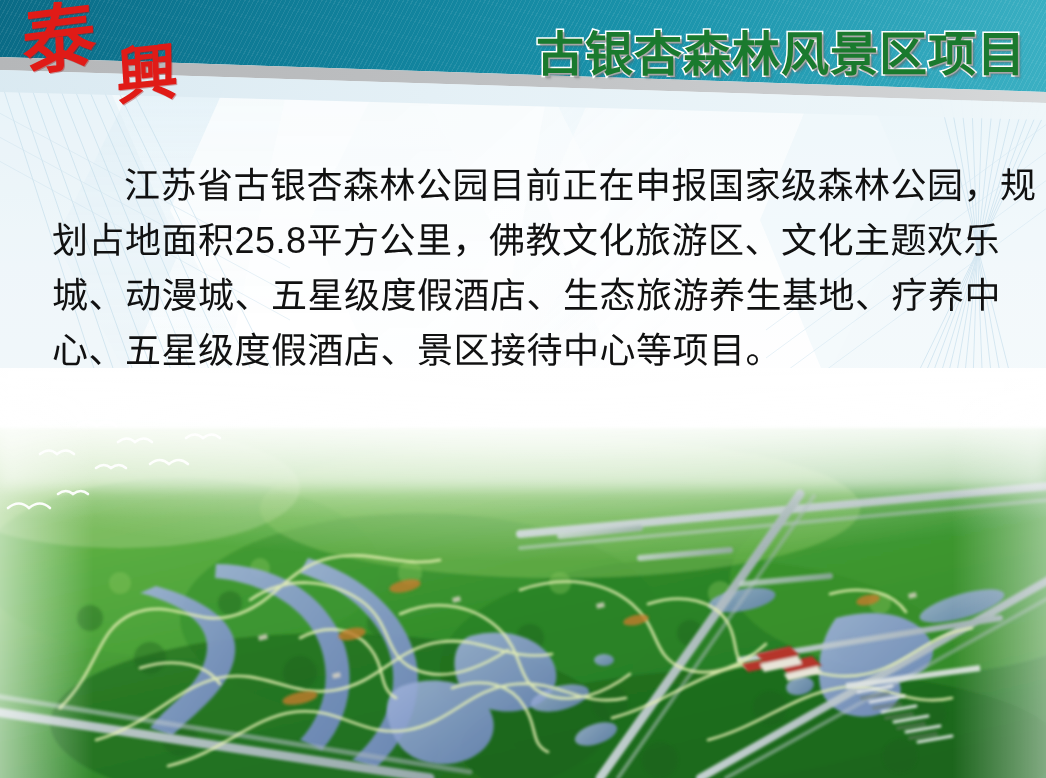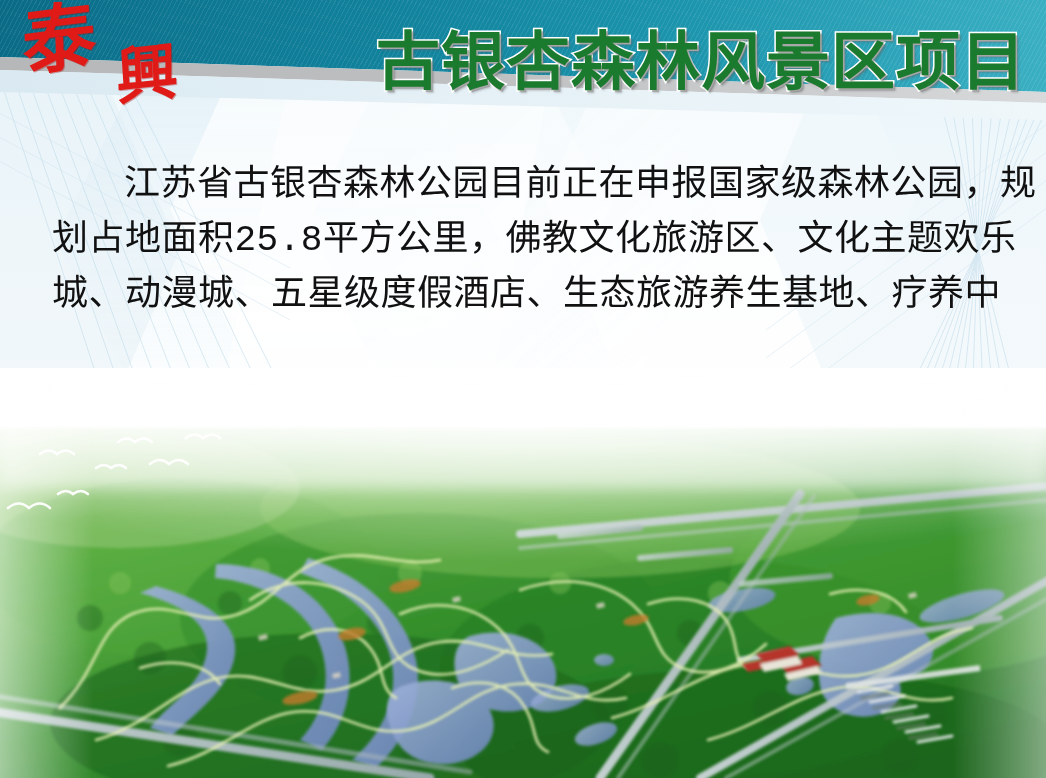--- a/index.html
+++ b/index.html
@@ -153,40 +153,40 @@
   }
 
   
   .title {
     position: absolute;
     right: 20px;
     top: 30px;
     z-index: 7;
     font-family: "DejaVu Sans", "Liberation Sans", sans-serif;
     font-weight: bold;
-    font-size: 64px;
+    font-size: 48px;
     line-height: 1;
     letter-spacing: 1px;
     color: #1a7a2e;
     white-space: nowrap;
     -webkit-text-stroke: 3px #ffffff;
     paint-order: stroke fill;
     text-shadow:
        2px 2px 0 rgba(120,120,120,.45),
        3px 3px 2px rgba(90,90,90,.30);
   }
 
   
   .body-text {
     position: absolute;
     left: 52px;
     top: 158px;
     width: 950px;
     z-index: 5;
-    font-family: Liberation Mono, monospace;
+    font-family: Liberation Sans, sans-serif;
     font-size: 36px;
     line-height: 55px;
     color: #111111;
     letter-spacing: .5px;
     text-align: justify;
     text-justify: inter-character;
   }
   .body-line { white-space: nowrap; display: block; }
   .body-line.indent { text-indent: 72px; }
 </style>
@@ -503,15 +503,16 @@
     <span class="logo-char logo-char-1">泰</span>
     <span class="logo-char logo-char-2">興</span>
   </div>
 
   <div class="title">古银杏森林风景区项目</div>
 
   <div class="body-text">
     <span class="body-line indent">江苏省古银杏森林公园目前正在申报国家级森林公园，规</span>
     <span class="body-line">划占地面积25.8平方公里，佛教文化旅游区、文化主题欢乐</span>
     <span class="body-line">城、动漫城、五星级度假酒店、生态旅游养生基地、疗养中</span>
+    <span class="body-line">心、五星级度假酒店、景区接待中心等项目。</span>
   </div>
 
 </div>
 
 </body></html>

